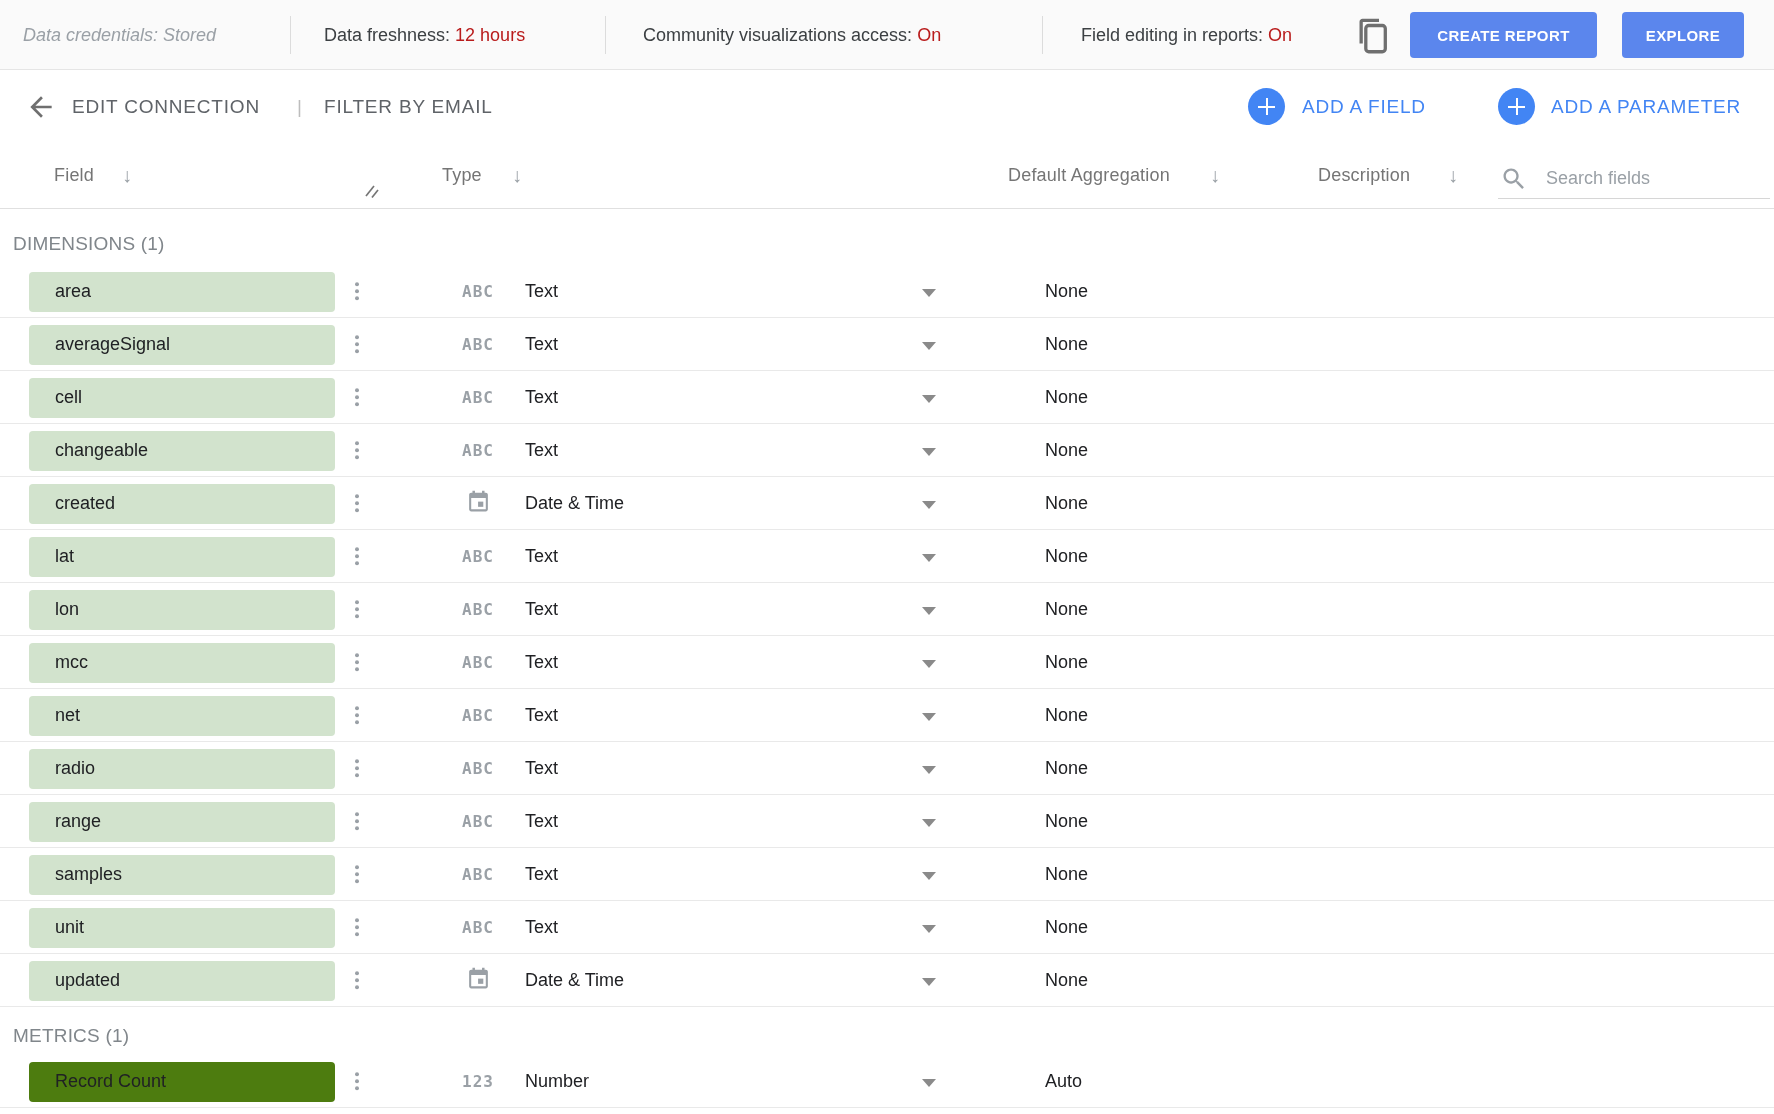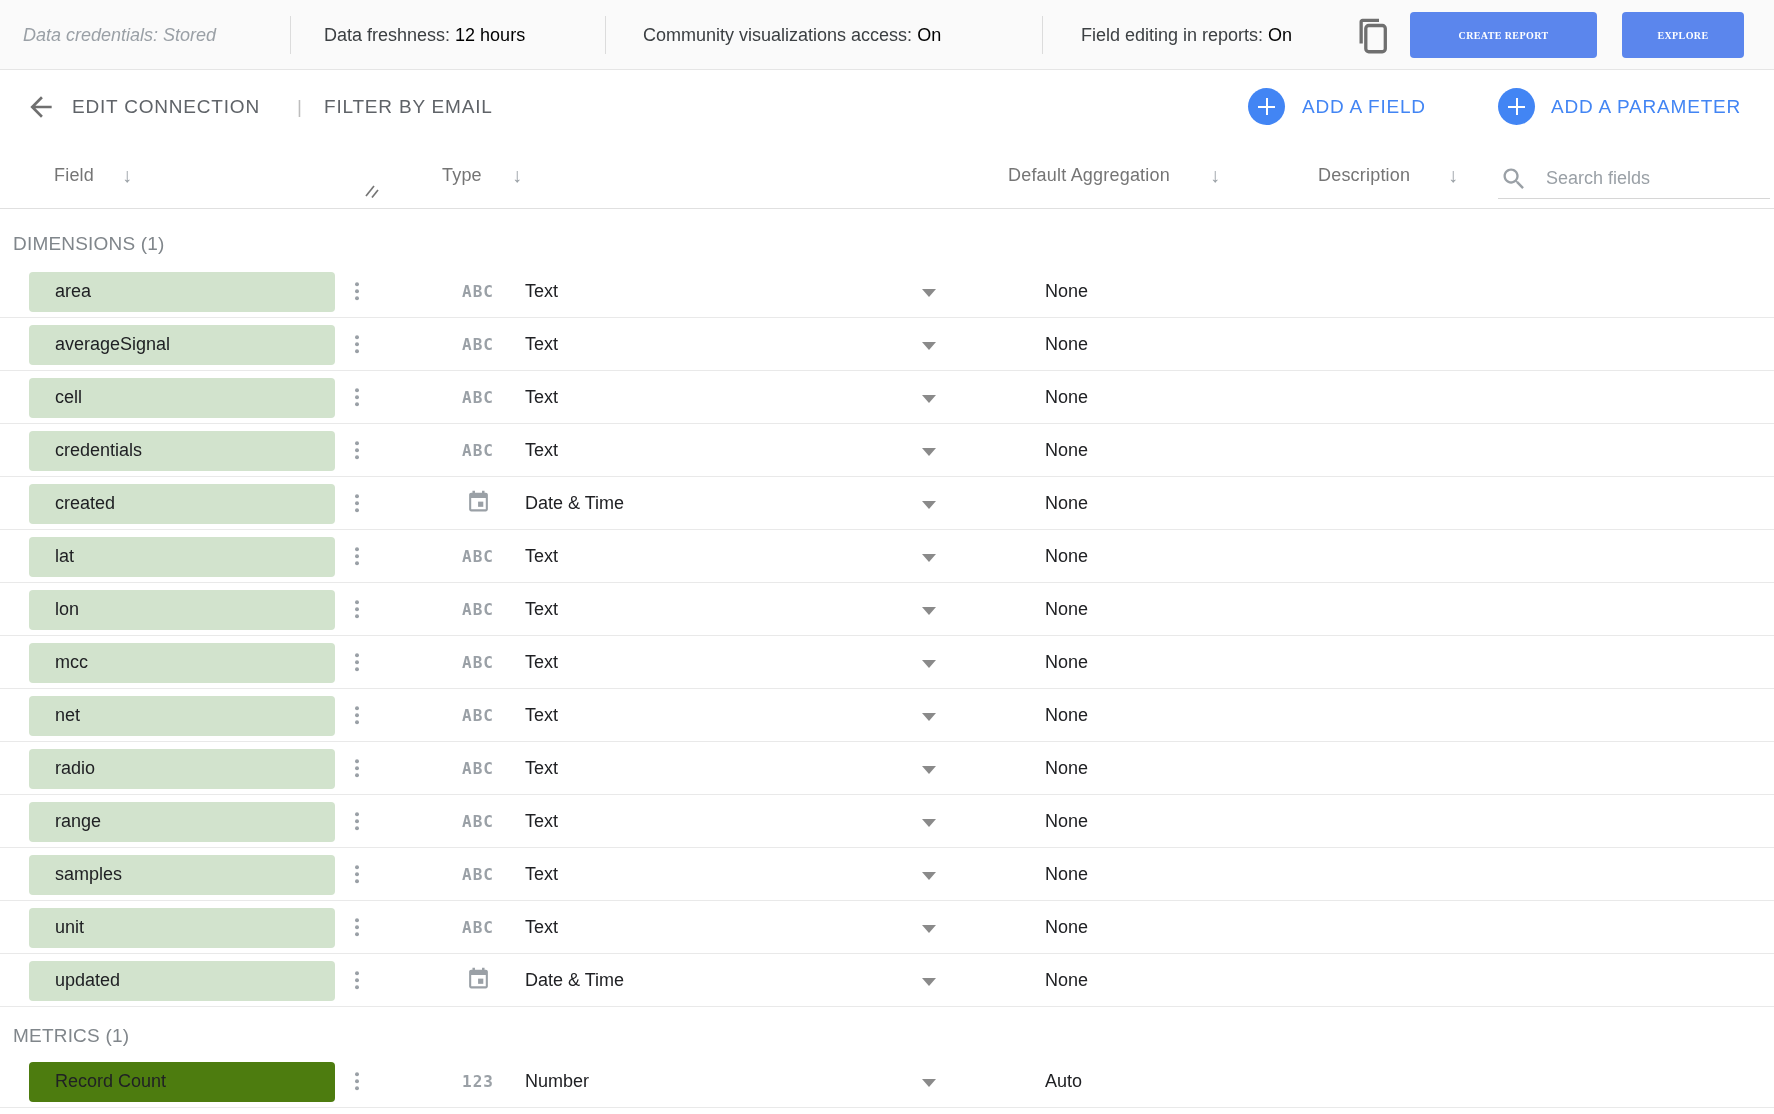--- a/index.html
+++ b/index.html
@@ -14,29 +14,29 @@
   
   .topbar {
     position:absolute; top:0; left:0; width:1774px; height:70px;
     background:#fafafa; border-bottom:1px solid #e5e5e5;
   }
   .tb-item {
     position:absolute; top:0; height:70px; line-height:70px;
     font-size:18px; color:#3c4043; white-space:nowrap;
   }
   .tb-item .muted { color:#9aa0a6;font-style:italic; }
-  .tb-item .link { color:#000000; cursor:pointer; }
+  .tb-item .link { color:#b91c1c; cursor:pointer; }
   .vsep {
     position:absolute; top:16px; width:1px; height:38px; background:#dcdcdc;
   }
   .icon-btn { position:absolute; cursor:pointer; background:none; border:none; }
   .btn {
     position:absolute; top:12px; height:46px; border:none; border-radius:4px;
-    background:#5b86ed; color:#ffffff; font-family:Liberation Serif, serif;
-    font-size:10px; font-weight:bold; letter-spacing:.4px; cursor:pointer;
+    background:#5b86ed; color:#ffffff; font-family:Liberation Sans, sans-serif;
+    font-size:15px; font-weight:bold; letter-spacing:.4px; cursor:pointer;
   }
   
   .toolbar { position:absolute; top:71px; left:0; width:1774px; height:71px; background:#fff; }
   .toolbar .t-item {
     position:absolute; top:0; height:71px; line-height:71px; white-space:nowrap;
     font-size:19px; font-weight:500; letter-spacing:.8px; color:#5f6368; cursor:pointer;
   }
   .toolbar .t-div { color:#bdbdbd; cursor:default; font-weight:400; }
   .toolbar .blue-label { color:#4285f4; }
   .plus-circle {
@@ -220,21 +220,21 @@
         <i></i>
         <i></i>
       </div>
       <div class="type-icon"><span class="glyph-icon">ABC</span></div>
       <span class="type-label">Text</span>
       <span class="dd-arrow"></span>
       <span class="agg">None</span>
       <span class="desc-cell"></span>
     </div>
     <div class="frow">
-      <div class="chip dimension"><span>credentials</span></div>
+      <div class="chip dimension"><span>changeable</span></div>
       <div class="kebab">
         <i></i>
         <i></i>
         <i></i>
       </div>
       <div class="type-icon"><span class="glyph-icon">ABC</span></div>
       <span class="type-label">Text</span>
       <span class="dd-arrow"></span>
       <span class="agg">None</span>
       <span class="desc-cell"></span>

